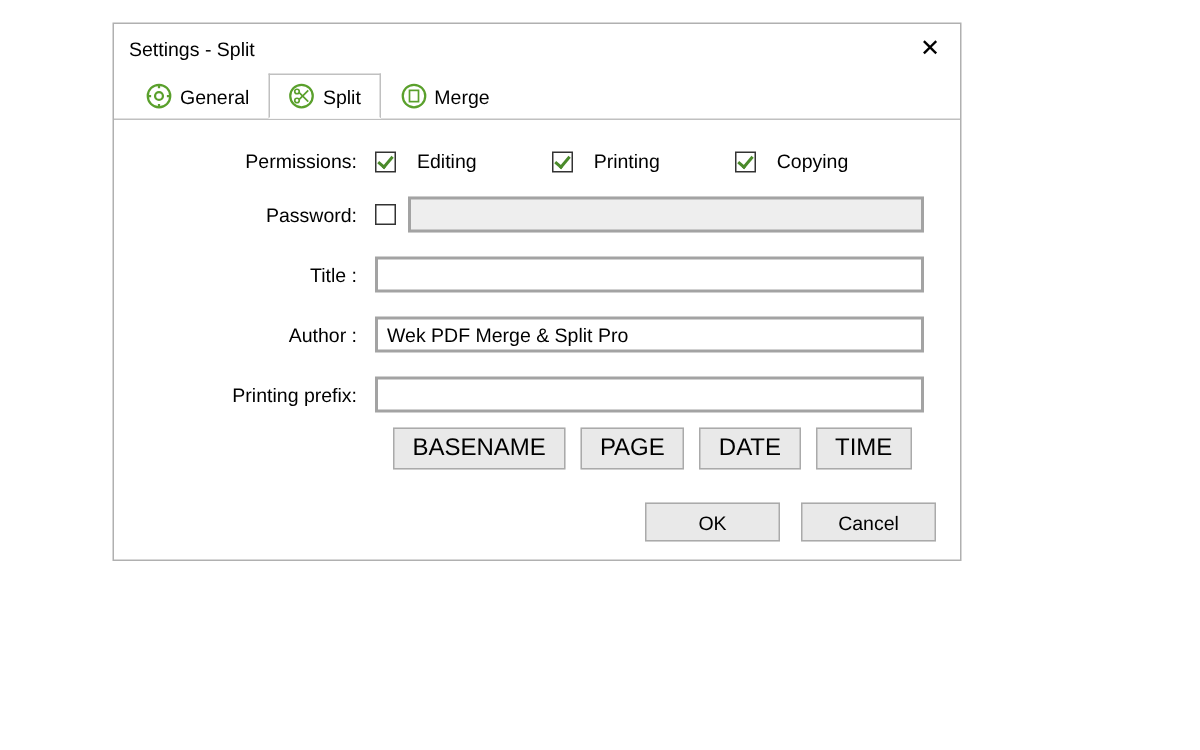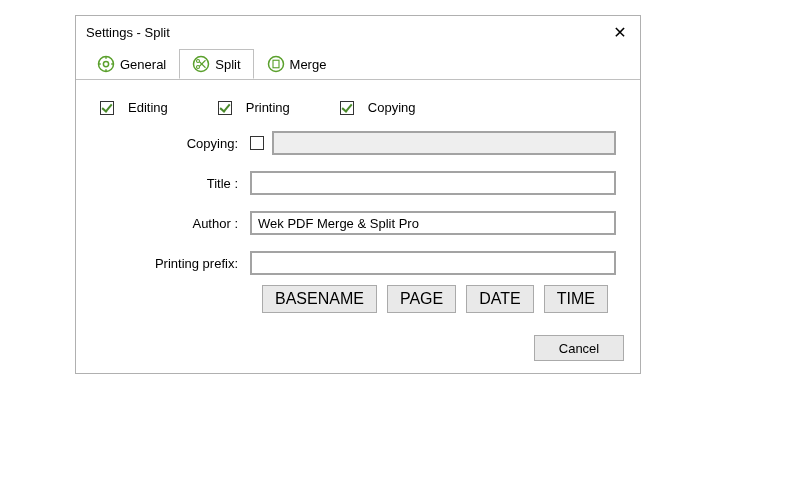--- a/index.html
+++ b/index.html
@@ -205,40 +205,41 @@
             <rect x="8" y="7" width="8" height="10" fill="none" stroke="#5aa02c" stroke-width="1.5"></rect>
           </svg>
       </span>
       <span class="tab-label">Merge</span>
     </div>
   </div>
 
   <div class="content">
 
     <div class="row">
+      <div class="row-label">Permissions:</div>
       <div class="row-content">
         <div class="perm-group">
           <label class="check-wrap">
             <span class="checkbox checked"></span>
             <span>Editing</span>
           </label>
           <label class="check-wrap">
             <span class="checkbox checked"></span>
             <span>Printing</span>
           </label>
           <label class="check-wrap">
             <span class="checkbox checked"></span>
             <span>Copying</span>
           </label>
         </div>
       </div>
     </div>
 
     <div class="row">
-      <div class="row-label">Copying:</div>
+      <div class="row-label">Password:</div>
       <div class="row-content">
         <label class="check-wrap">
           <span class="checkbox"></span>
         </label>
         <input type="text" class="text-input disabled" disabled="" value="" style="">
       </div>
     </div>
 
     <div class="row">
       <div class="row-label">Title :</div>
@@ -264,16 +265,17 @@
     <div class="filename-buttons">
       <button class="fn-btn">BASENAME</button>
       <button class="fn-btn">PAGE</button>
       <button class="fn-btn">DATE</button>
       <button class="fn-btn">TIME</button>
     </div>
 
   </div>
 
   <div class="dialog-footer">
+    <button class="dlg-btn">OK</button>
     <button class="dlg-btn">Cancel</button>
   </div>
 
 </div>
 
 </body></html>

